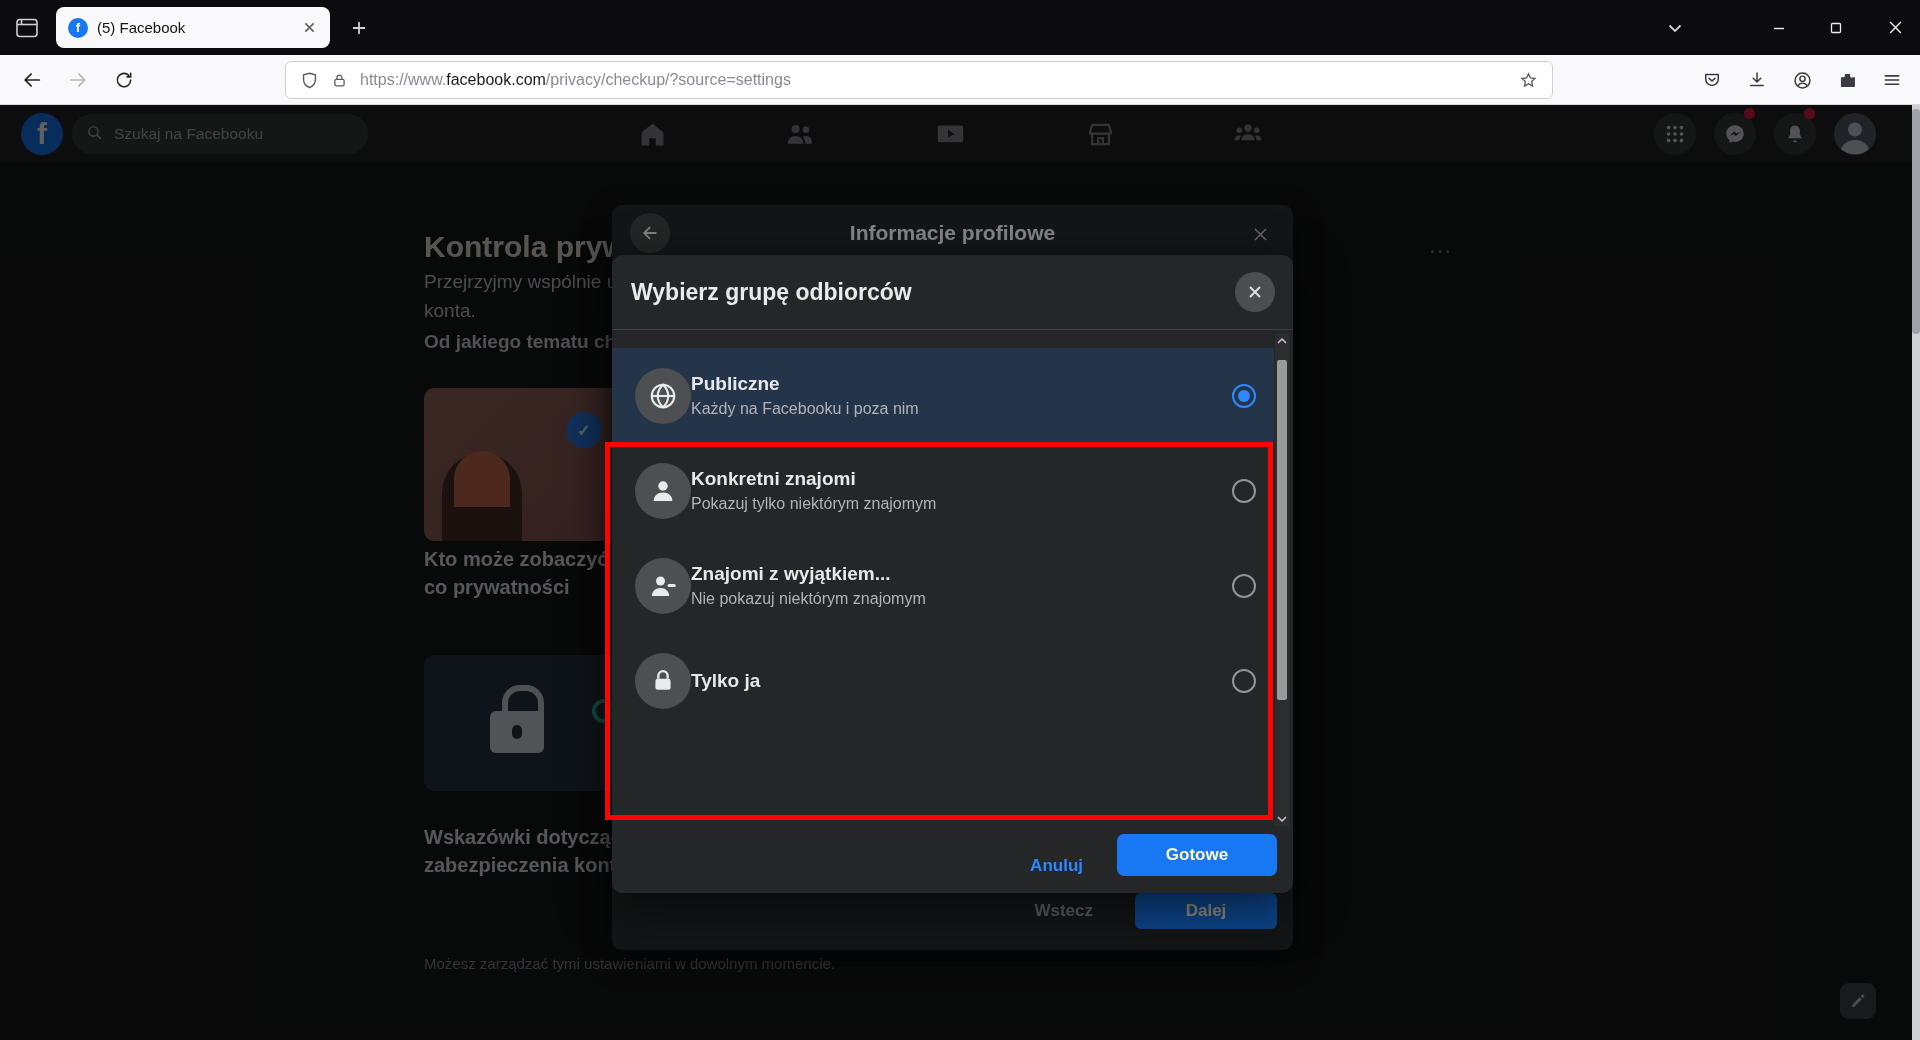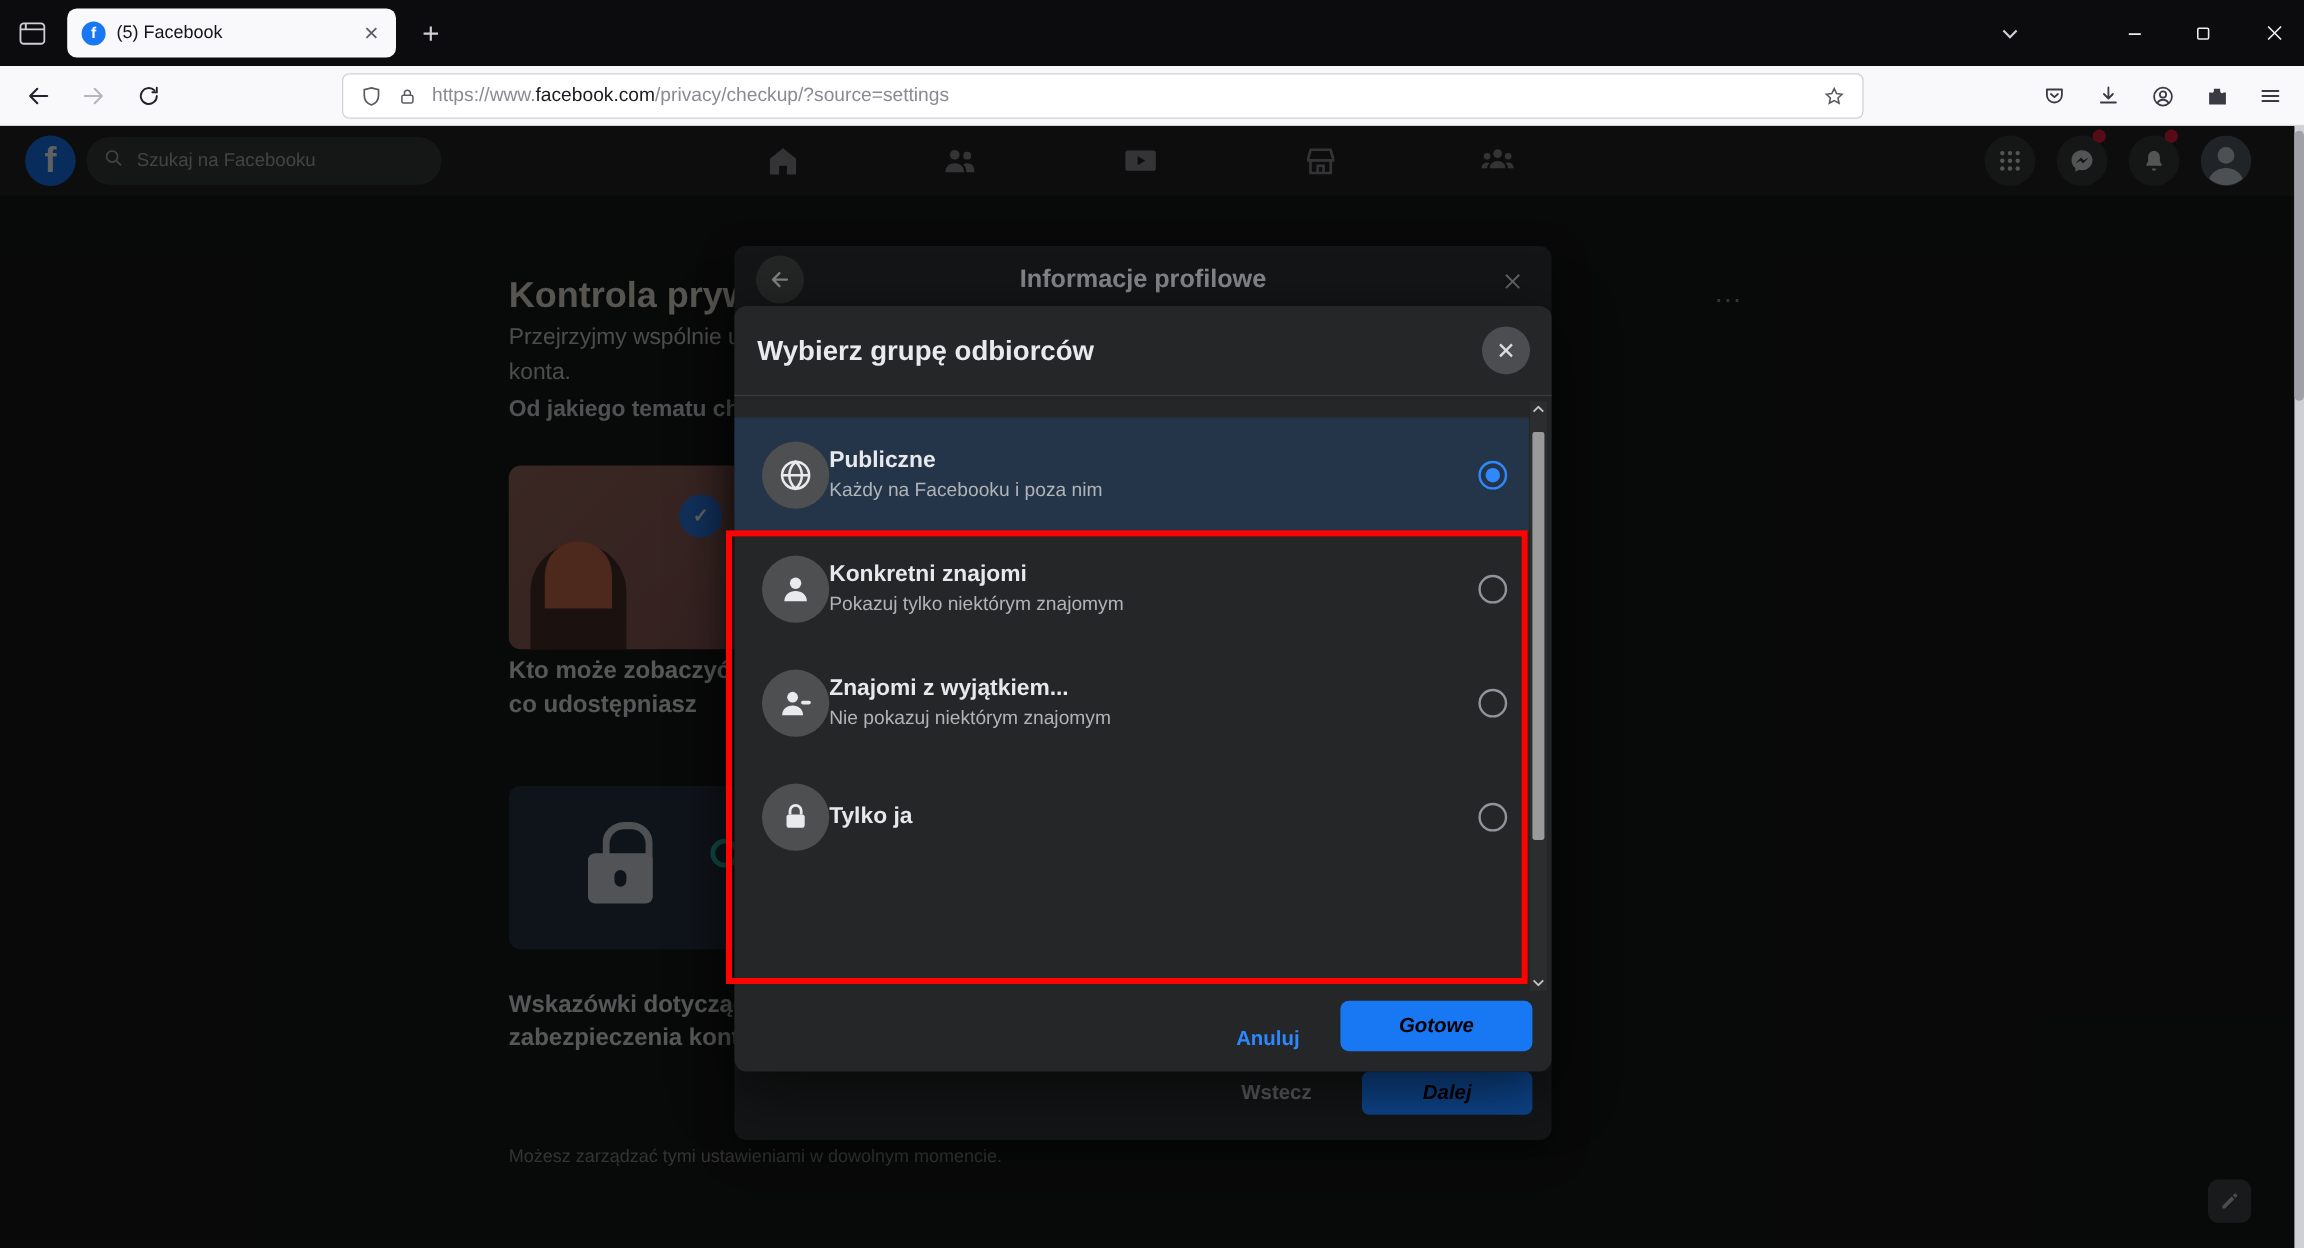--- a/index.html
+++ b/index.html
@@ -47,22 +47,22 @@
   .overlay{position:absolute;left:0;top:0;width:1920px;height:935px;}
   .o1{background:rgba(0,0,0,0.35);z-index:2;}
   .o2{background:rgba(0,0,0,0.42);z-index:4;}
 
   
   .behind{position:absolute;left:612px;top:100px;width:681px;height:745px;background:#242526;
        border-radius:10px;z-index:3;box-shadow:0 10px 30px rgba(0,0,0,.4);}
   .behind-title{position:absolute;top:0;left:0;width:100%;height:56px;line-height:56px;text-align:center;
        font-size:21px;font-weight:bold;color:#e4e6eb;}
   .backcircle{position:absolute;left:18px;top:8px;width:40px;height:40px;border-radius:50%;background:#3f4041;}
-  .btn-blue{background:#1877f2;color:#000000;font-weight:bold;border-radius:6px;
-       display:flex;align-items:center;justify-content:center;font-style:italic;}
+  .btn-blue{background:#1877f2;color:#fef9c3;font-weight:bold;border-radius:6px;
+       display:flex;align-items:center;justify-content:center;}
 
   .modal{position:absolute;left:612px;top:150px;width:681px;height:638px;background:#242627;
        border-radius:10px;z-index:10;box-shadow:0 14px 50px rgba(0,0,0,.6);}
   .modal-title{position:absolute;top:24px;left:0;width:100%;text-align:left;font-size:23px;
        font-weight:bold;color:#e8eaee;padding-left:19px;}
   .modal-close{position:absolute;right:18px;top:17px;width:40px;height:40px;border-radius:50%;background:#4b4d50;}
   .mdivider{position:absolute;top:74px;left:0;width:100%;height:1px;background:#3b3d3f;}
   .optlist{position:absolute;top:93px;left:0;width:662px;}
   .row{height:95px;display:flex;align-items:center;padding-left:23px;box-sizing:border-box;}
   .row.selected{background:rgba(45,136,255,0.16);}
@@ -298,21 +298,21 @@
     <div class="abs" style="left:30px;bottom:34px;width:56px;height:56px;background:#c96a4f;border-radius:28px 28px 0 0;"></div>
     <div class="abs flexc" style="left:142px;top:24px;width:36px;height:36px;border-radius:50%;background:#2f80ed;color:#fff;font-weight:bold;">✓</div>
     <div class="abs" style="left:300px;top:18px;width:190px;height:117px;background:#5f4f96;border-radius:8px;">
       <div style="margin:18px 0 0 20px;width:120px;height:9px;background:#cfc6ee;border-radius:4px;"></div>
       <div style="margin:16px 0 0 20px;width:120px;height:9px;background:#cfc6ee;border-radius:4px;"></div>
       <div style="margin:16px 0 0 20px;width:120px;height:9px;background:#cfc6ee;border-radius:4px;"></div>
     </div>
   </div>
   <div class="caption" style="top:440px;">
     <div>Kto może zobaczyć to,</div>
-    <div>co udostępniasz</div>
+    <div>co prywatności</div>
   </div>
 
   <div class="card" style="top:550px;height:136px;background:#2a3545;">
     <div class="abs" style="left:78px;top:30px;width:30px;height:26px;border:6px solid #cfd6dd;border-bottom:none;border-radius:18px 18px 0 0;"></div>
     <div class="abs" style="left:66px;top:56px;width:54px;height:42px;background:#d8dee5;border-radius:6px;">
       <div style="margin:14px auto 0;width:10px;height:14px;background:#2a3545;border-radius:5px;"></div>
     </div>
     <div class="abs" style="left:168px;top:44px;width:16px;height:16px;border:4px solid #2ec4b6;border-radius:50%;"></div>
   </div>
   <div class="caption" style="top:718px;">

